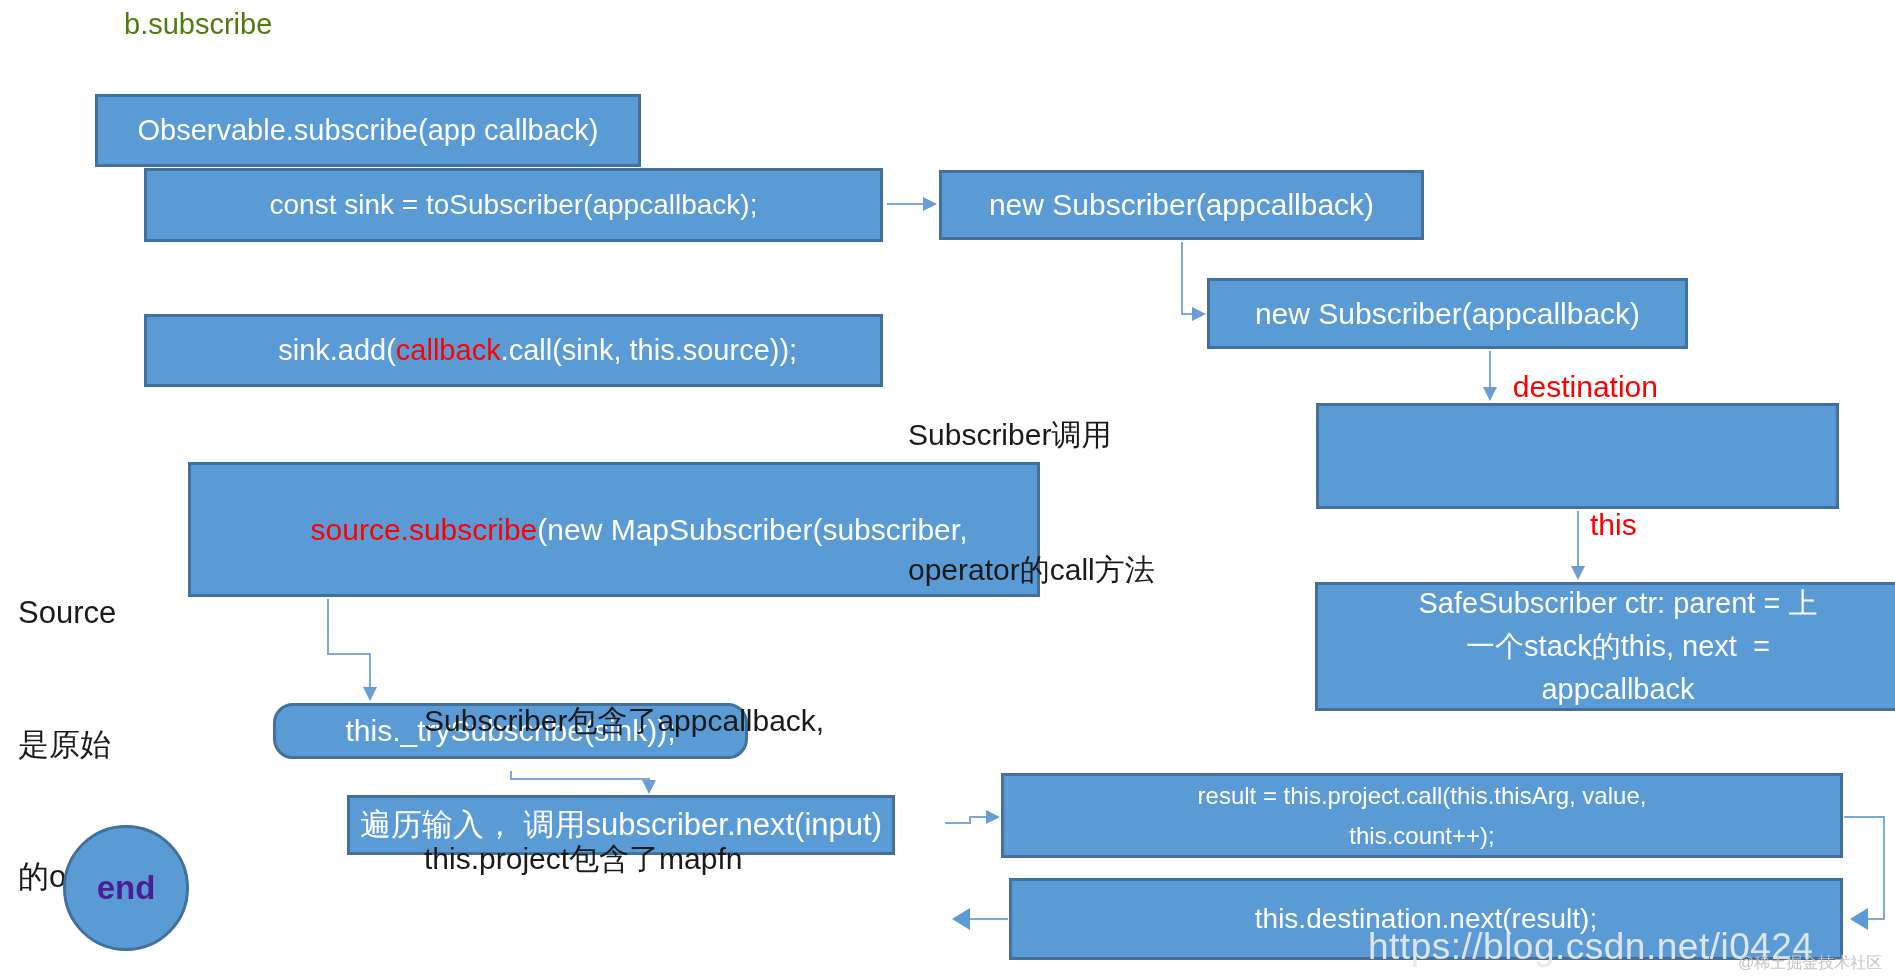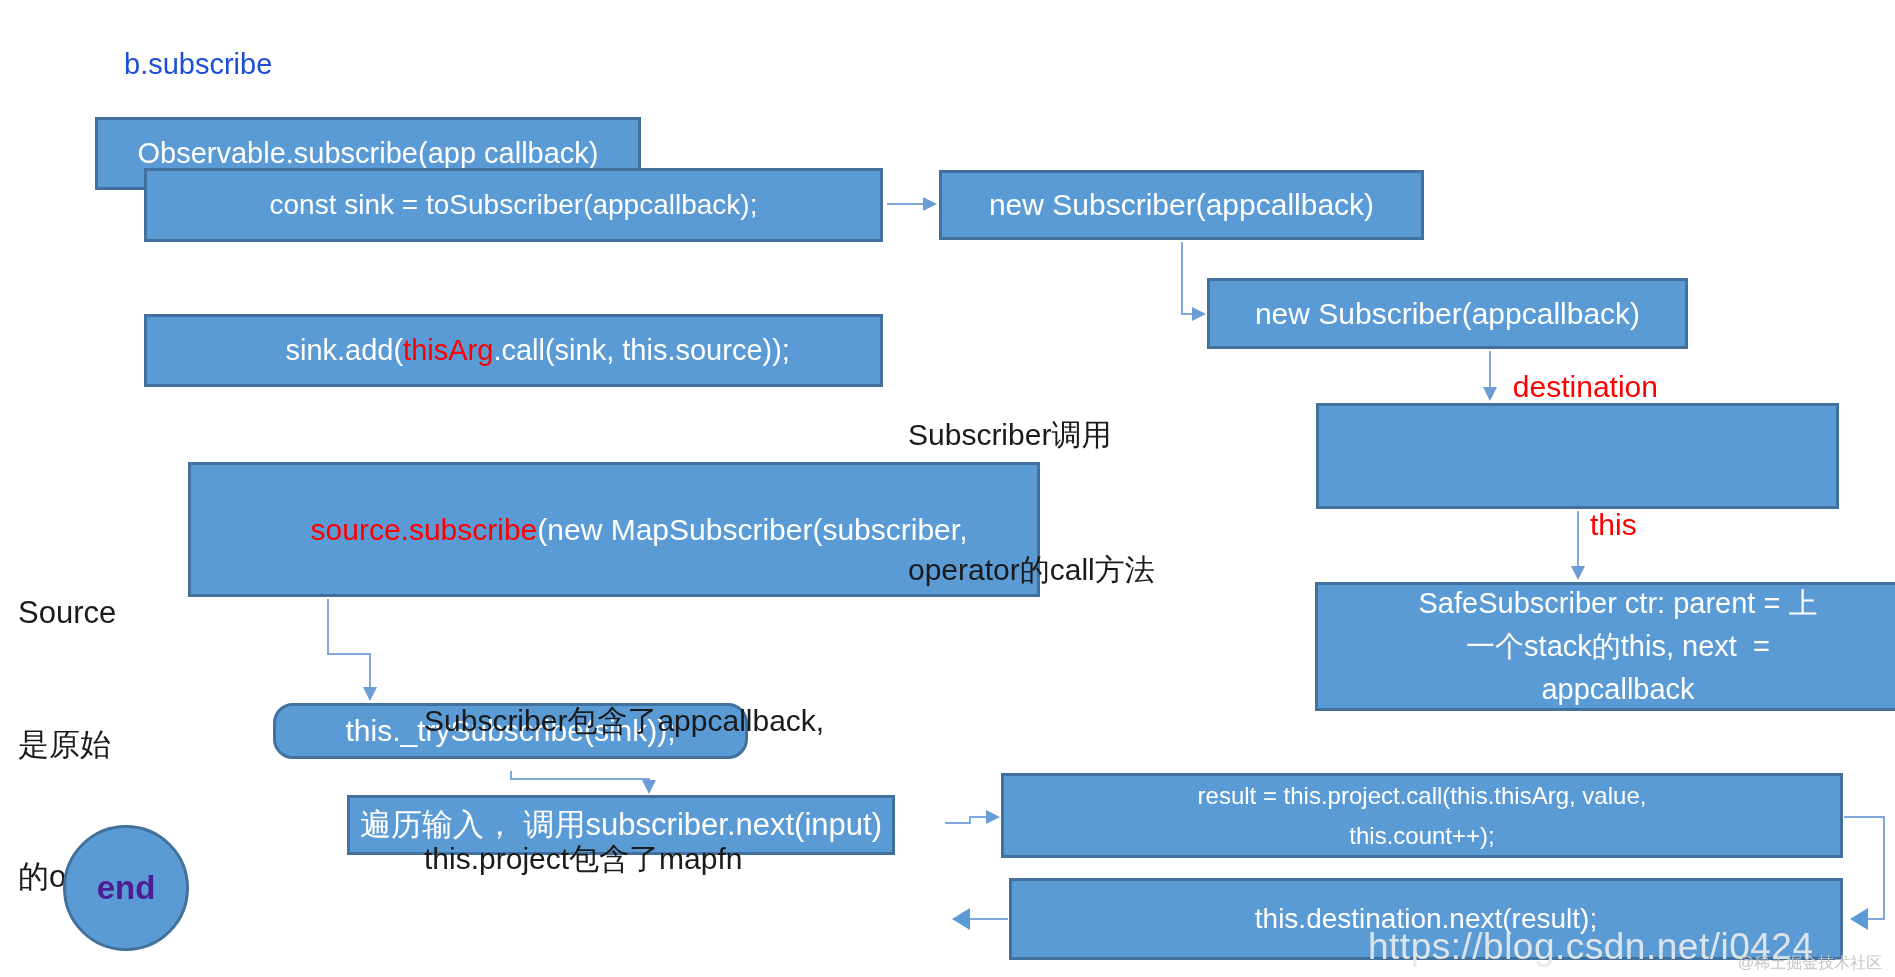--- a/index.html
+++ b/index.html
@@ -4,23 +4,23 @@
 <style>
   html,body{margin:0;padding:0;background:#ffffff;}
   #canvas{position:relative;width:1895px;height:977px;background:#ffffff;overflow:hidden;
           font-family:"Liberation Sans","DejaVu Sans",sans-serif;}
   .fbox{position:absolute;background:#5b9bd5;border:3px solid #41719c;box-sizing:border-box;
         color:#ffffff;display:flex;flex-direction:column;justify-content:center;
         text-align:center;z-index:2;}
   .fbox .line{white-space:pre-wrap;}
   .seg.red{color:#ff0000;}
   .note{position:absolute;color:#1a1a1a;z-index:2;white-space:pre;}
-  #page-title{position:absolute;left:124px;top:8px;font-size:29px;color:#1d4ed8;z-index:2;margin-top:40px;}
+  #page-title{position:absolute;left:124px;top:8px;font-size:29px;color:#4d7c0f;z-index:2;}
   
-  #box-observable{left:95px;top:94px;width:546px;height:73px;font-size:29px;margin-top:23px;}
+  #box-observable{left:95px;top:94px;width:546px;height:73px;font-size:29px;}
   #box-tosubscriber{left:144px;top:168px;width:739px;height:74px;font-size:28px;}
   #box-newsub1{left:939px;top:170px;width:485px;height:70px;font-size:30px;}
   #box-newsub2{left:1207px;top:278px;width:481px;height:71px;font-size:30px;}
   #box-sinkadd{left:144px;top:314px;width:739px;height:73px;font-size:29px;}
   #box-destination{left:1316px;top:403px;width:523px;height:106px;font-size:30px;line-height:46px;}
   #box-mapoperator{left:188px;top:462px;width:852px;height:135px;font-size:30px;line-height:44px;}
   #box-safectr{left:1315px;top:582px;width:606px;height:129px;font-size:29px;line-height:43px;}
   #box-trysubscribe{left:273px;top:703px;width:475px;height:56px;font-size:30px;border-radius:20px;}
   #box-iterate{left:347px;top:795px;width:548px;height:60px;font-size:31px;}
   #box-projectcall{left:1001px;top:773px;width:842px;height:85px;font-size:24px;line-height:40px;}
@@ -59,21 +59,21 @@
   <div class="fbox" id="box-newsub1">
     <div class="line"><span class="seg">new Subscriber(appcallback)</span></div>
   </div>
 
   <div class="fbox" id="box-newsub2">
     <div class="line"><span class="seg">new Subscriber(appcallback)</span></div>
   </div>
 
   <div class="fbox" id="box-sinkadd">
     <div class="line">
-      <span class="seg">sink.add(</span><span class="seg red">thisArg</span><span class="seg">.call(sink, this.source));</span>
+      <span class="seg">sink.add(</span><span class="seg red">callback</span><span class="seg">.call(sink, this.source));</span>
     </div>
   </div>
 
   <div class="fbox" id="box-destination">
     <div class="line">
       <span class="seg">this.</span><span class="seg red">destination</span><span class="seg"> = new</span>
     </div>
     <div class="line">
       <span class="seg">SafeSubscriber(</span><span class="seg red">this</span><span class="seg">, appcallback);</span>
     </div>

